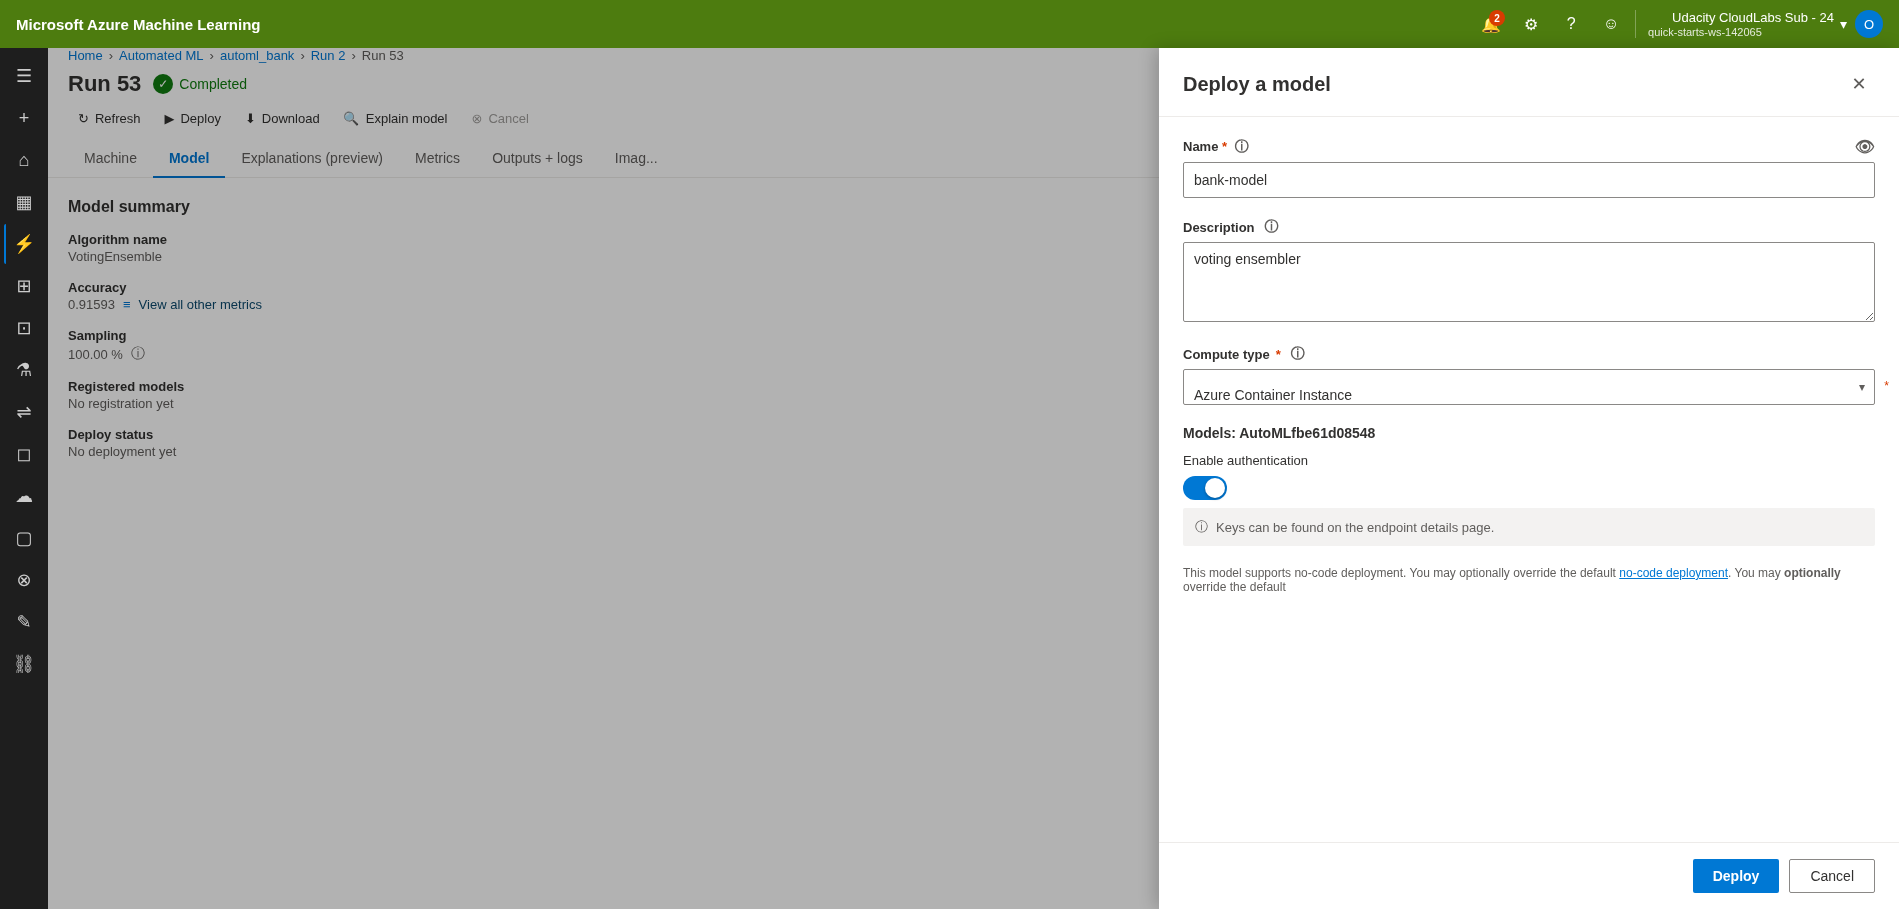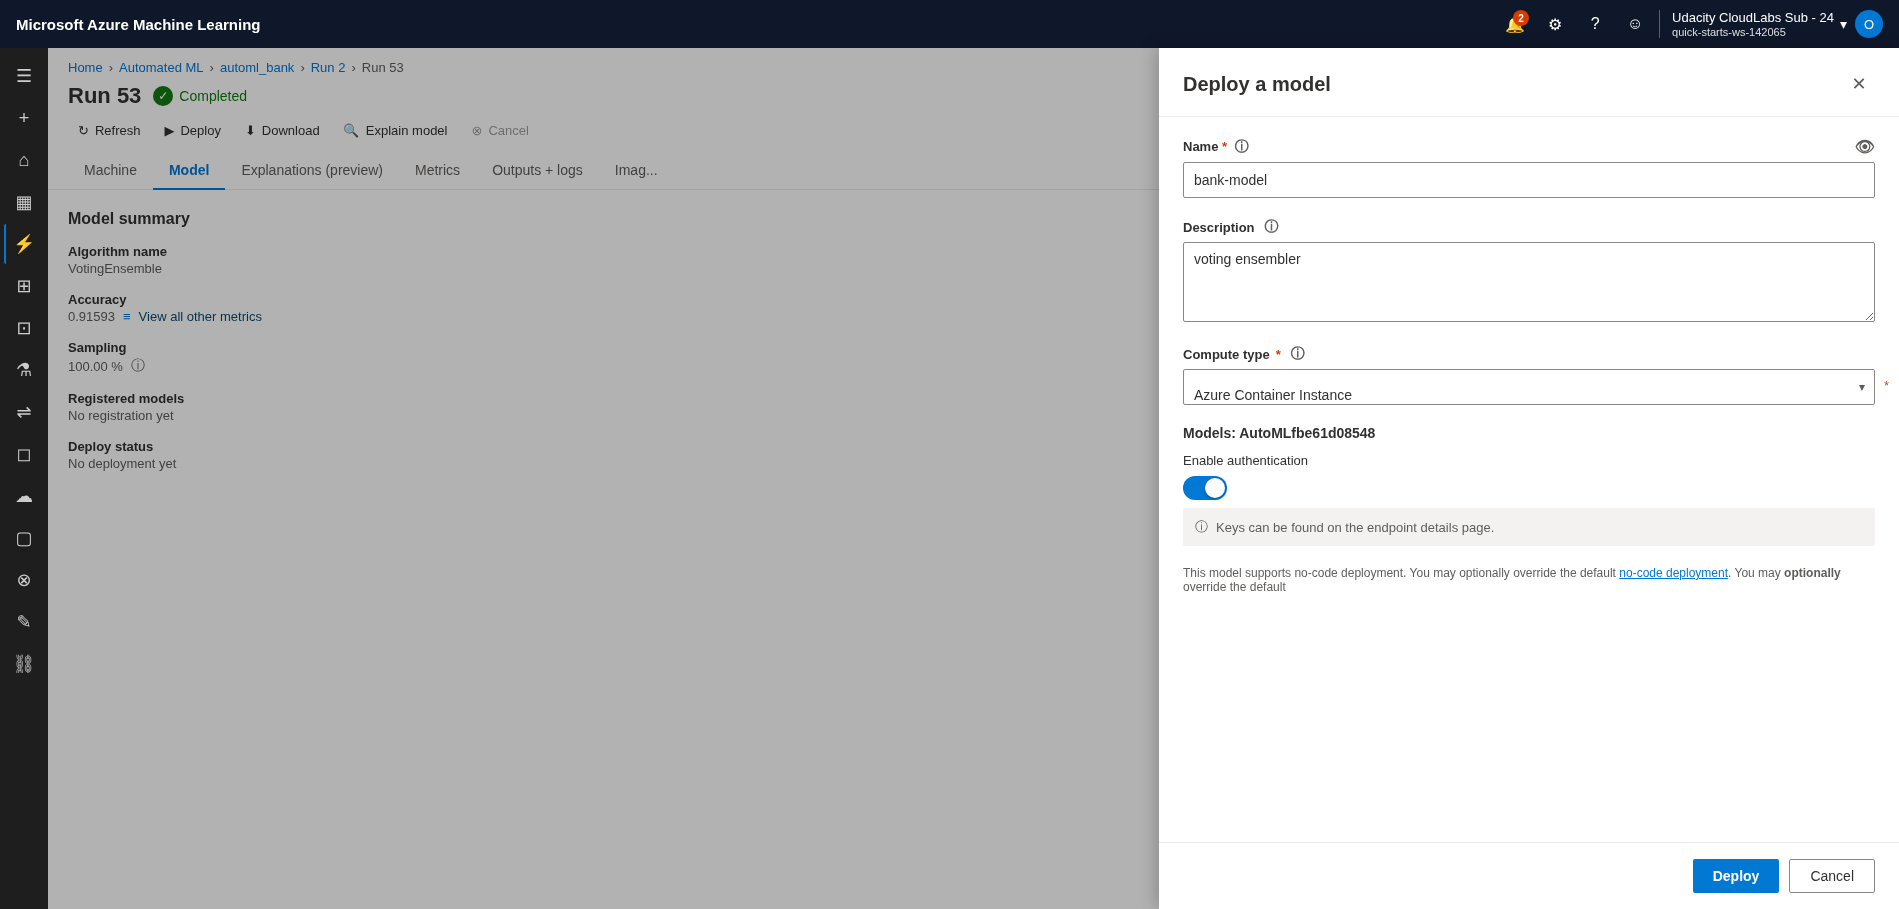--- a/index.html
+++ b/index.html
@@ -1,21 +1,21 @@
 <!DOCTYPE html>
 <html><head>
   <meta charset="utf-8">
   <style>
     * { box-sizing: border-box; margin: 0; padding: 0; }
     body { font-family: 'Segoe UI', Arial, sans-serif; font-size: 14px; background: #f3f2f1; overflow: hidden; }
 
     
     .top-nav {
       height: 48px;
-      background: #0f172a;
+      background: #4d7c0f;
       display: flex;
       align-items: center;
       padding: 0 16px;
       color: white;
       gap: 12px;
     }
     .top-nav-brand { font-size: 15px; font-weight: 600; flex: 1; }
     .top-nav-icons { display: flex; align-items: center; gap: 8px; }
     .top-nav-icon { width: 32px; height: 32px; display: flex; align-items: center; justify-content: center; cursor: pointer; border-radius: 2px; position: relative; font-size: 16px; }
     .badge {
@@ -26,21 +26,21 @@
       width: 16px; height: 16px;
       font-size: 10px;
       display: flex; align-items: center; justify-content: center;
       color: white; font-weight: bold;
     }
     .top-nav-account {
       display: flex; align-items: center; gap: 6px;
       border-left: 1px solid rgba(255,255,255,0.3);
       padding-left: 12px; cursor: pointer;
     }
-    .account-name { font-size: 13px; line-height: 1.3; }
+    .account-name { font-size: 13px; line-height: 1.3; margin-left: 24px; }
     .account-sub { font-size: 11px; opacity: 0.85; }
 
     
     .layout { display: flex; height: calc(100vh - 48px); }
 
     
     .sidebar {
       width: 48px;
       background: #1e1e1e;
       display: flex;
@@ -62,21 +62,21 @@
     
     .main-content {
       flex: 1;
       background: white;
       overflow: auto;
       position: relative;
     }
 
     
     .breadcrumb {
-      padding: 12px 20px 0;
+      padding: 0 20px 0;
       display: flex;
       align-items: center;
       gap: 6px;
       font-size: 13px;
       color: #0078d4;
     }
     .breadcrumb span { color: #605e5c; }
     .breadcrumb a { color: #0078d4; cursor: pointer; text-decoration: none; }
     .breadcrumb-sep { color: #605e5c; }
 

